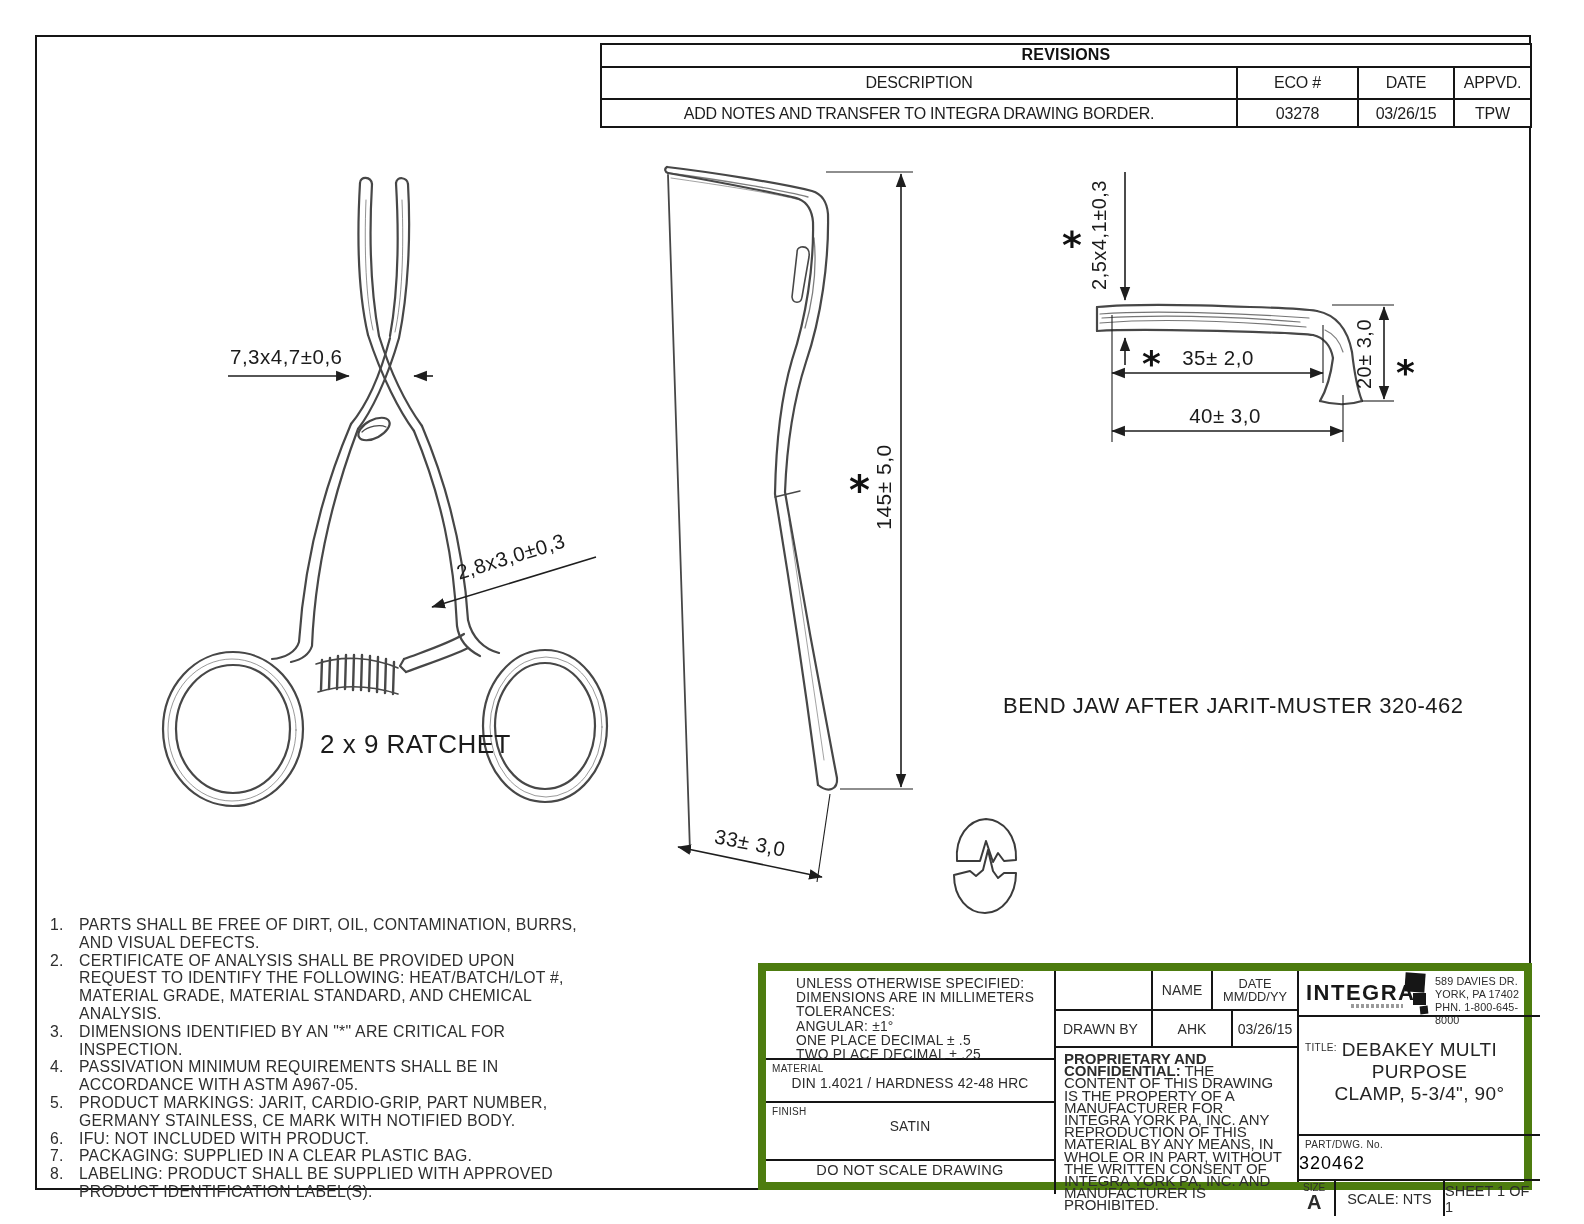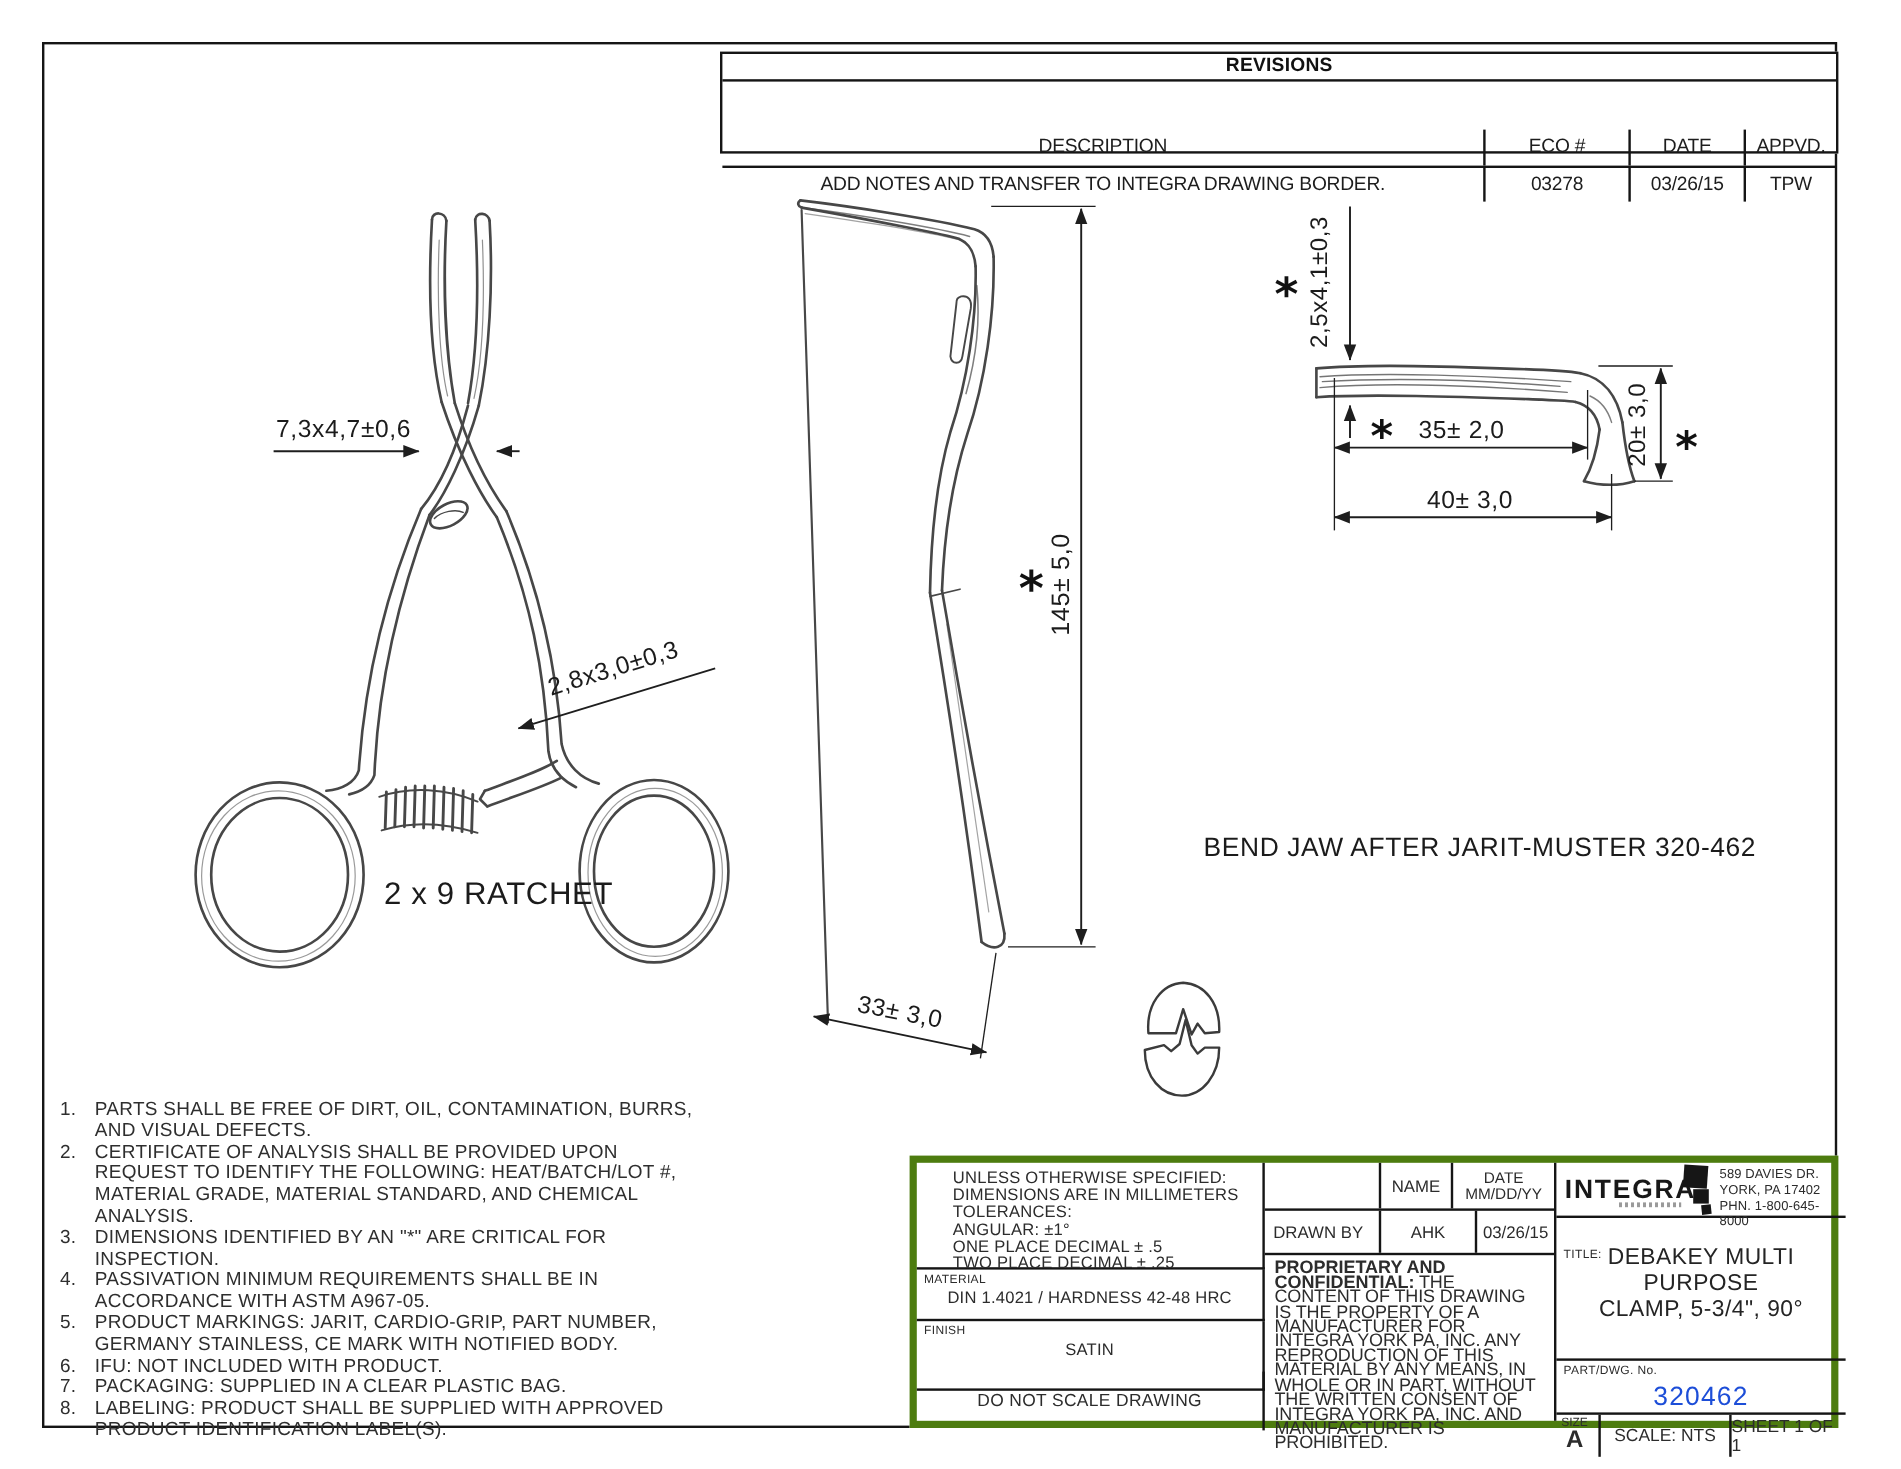--- a/index.html
+++ b/index.html
@@ -7,41 +7,41 @@
         font-family:"Liberation Sans", sans-serif;color:#222;overflow:hidden;}
   .sheet-border{position:absolute;left:35px;top:35px;width:1496px;height:1155px;
         border:2px solid #151515;box-sizing:border-box;}
 
   
   .rev{position:absolute;left:600px;top:43px;width:932px;height:85px;
        border:2px solid #151515;box-sizing:border-box;background:#fff;}
   .rev-title{height:21px;border-bottom:2px solid #151515;text-align:center;
        font-weight:bold;font-size:16px;line-height:20px;letter-spacing:.2px;color:#111;}
   .rev-head,.rev-row{display:flex;}
-  .rev-head{height:30px;border-bottom:2px solid #151515;margin-top:40px;}
+  .rev-head{height:30px;border-bottom:2px solid #151515;}
   .rev-row{height:28px;}
   .rc{box-sizing:border-box;display:flex;align-items:center;justify-content:center;
       font-size:16px;color:#1d1d1d;letter-spacing:-.2px;}
   .rc-desc{width:636px;}
   .rc-eco{width:121px;}
   .rc-date{width:96px;}
   .rc-app{flex:1;}
   .bR{border-right:2px solid #151515;}
 
   
   .notes{position:absolute;left:50px;top:916px;width:532px;font-size:15.8px;
          line-height:17.8px;letter-spacing:.25px;color:#2e2e2e;}
   .notes-title{margin-bottom:2px;}
   ol.note-list{margin:0;padding:0;counter-reset:nn;}
   ol.note-list li{list-style:none;position:relative;padding-left:29px;counter-increment:nn;}
   ol.note-list li::before{content:counter(nn) ".";position:absolute;left:0;}
 
   
   .tb{position:absolute;left:758px;top:963px;width:774px;height:227px;
-      border:6px solid #4d7c0f;box-sizing:border-box;background:#fff;color:#2c2c2c;}
+      border:8px solid #4d7c0f;box-sizing:border-box;background:#fff;color:#2c2c2c;}
   .tb *{box-sizing:border-box;}
   .abs{position:absolute;}
   .tb-tol{left:0;top:0;width:290px;height:89px;border-right:2px solid #151515;
           border-bottom:2px solid #151515;padding:6px 4px 0 30px;
           font-size:13.8px;line-height:14.2px;letter-spacing:.2px;}
   .tb-mat{left:0;top:89px;width:290px;height:43px;border-right:2px solid #151515;
           border-bottom:2px solid #151515;position:absolute;}
   .tb-fin{left:0;top:132px;width:290px;height:58px;border-right:2px solid #151515;
           border-bottom:2px solid #151515;position:absolute;}
   .tb-dns{left:0;top:174px;width:290px;height:49px;border-right:2px solid #151515;
@@ -66,21 +66,21 @@
   .tb-logo{position:relative;height:46px;border-bottom:2px solid #151515;}
   .logo-word{position:absolute;left:7px;top:9px;font-size:22px;font-weight:bold;
              letter-spacing:1.5px;color:#181818;}
   .logo-tag{position:absolute;left:52px;top:33px;width:52px;height:4px;
             background:repeating-linear-gradient(90deg,#9a9a9a 0 3px,#fff 3px 5px);}
   .sq{position:absolute;background:#161616;}
   .addr{position:absolute;left:136px;top:4px;font-size:10.8px;line-height:13px;letter-spacing:.1px;}
   .tb-title{position:relative;height:97px;border-bottom:2px solid #151515;}
   .tb-title-line{text-align:center;font-size:19px;letter-spacing:.4px;color:#242424;}
   .tb-part{position:relative;height:45px;border-bottom:2px solid #151515;}
-  .part-num{position:absolute;left:0;right:0;top:17px;text-align:center;font-size:22px;letter-spacing:1px;color:#1d4ed8;}
+  .part-num{position:absolute;left:0;right:0;top:17px;font-size:18px;letter-spacing:1px;color:#000000;}
   .tb-size{display:flex;height:35px;}
   .sz1{width:37px;border-right:2px solid #151515;position:relative;}
   .sz1 .szl{position:absolute;left:4px;top:1px;font-size:10px;}
   .sz1 .szv{position:absolute;left:8px;top:10px;font-size:20px;font-weight:bold;}
   .sz2{width:109px;border-right:2px solid #151515;display:flex;align-items:center;justify-content:center;font-size:14.5px;}
   .sz3{flex:1;display:flex;align-items:center;justify-content:center;font-size:14.5px;}
 
   
   .draw{position:absolute;left:0;top:0;width:1584px;height:1224px;}
   text.dim{font-family:"Liberation Sans",sans-serif;fill:#1b1b1b;letter-spacing:.5px;}

